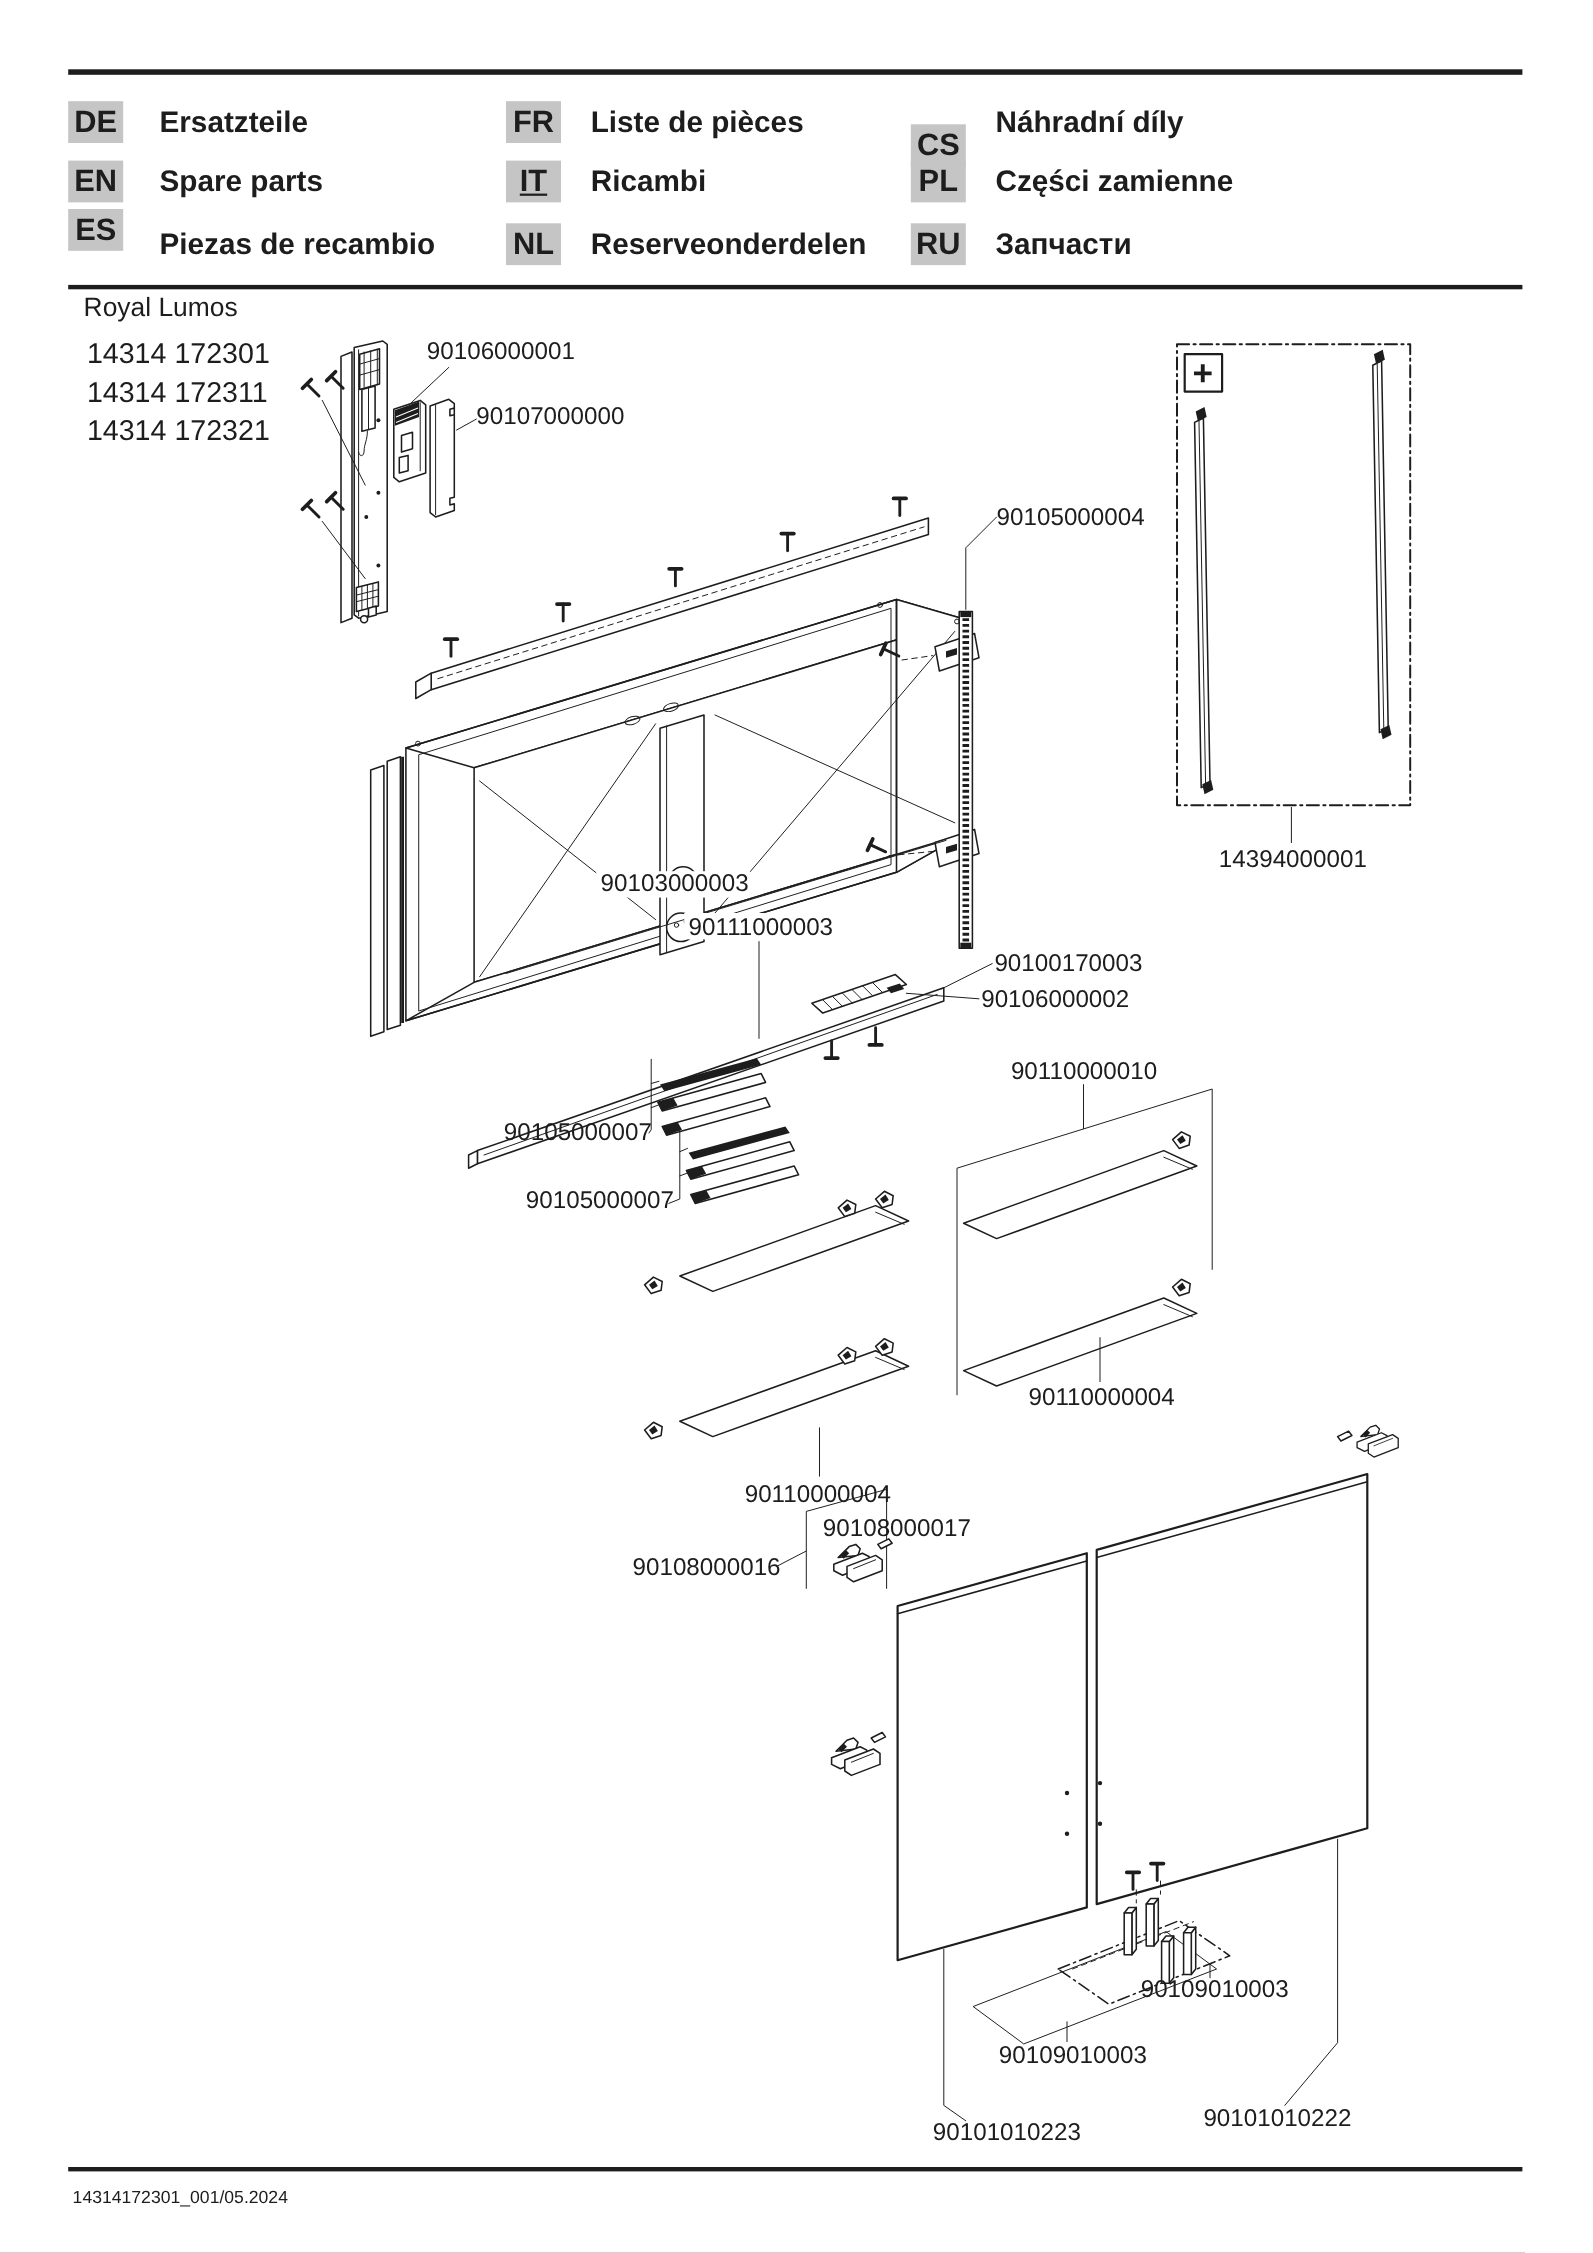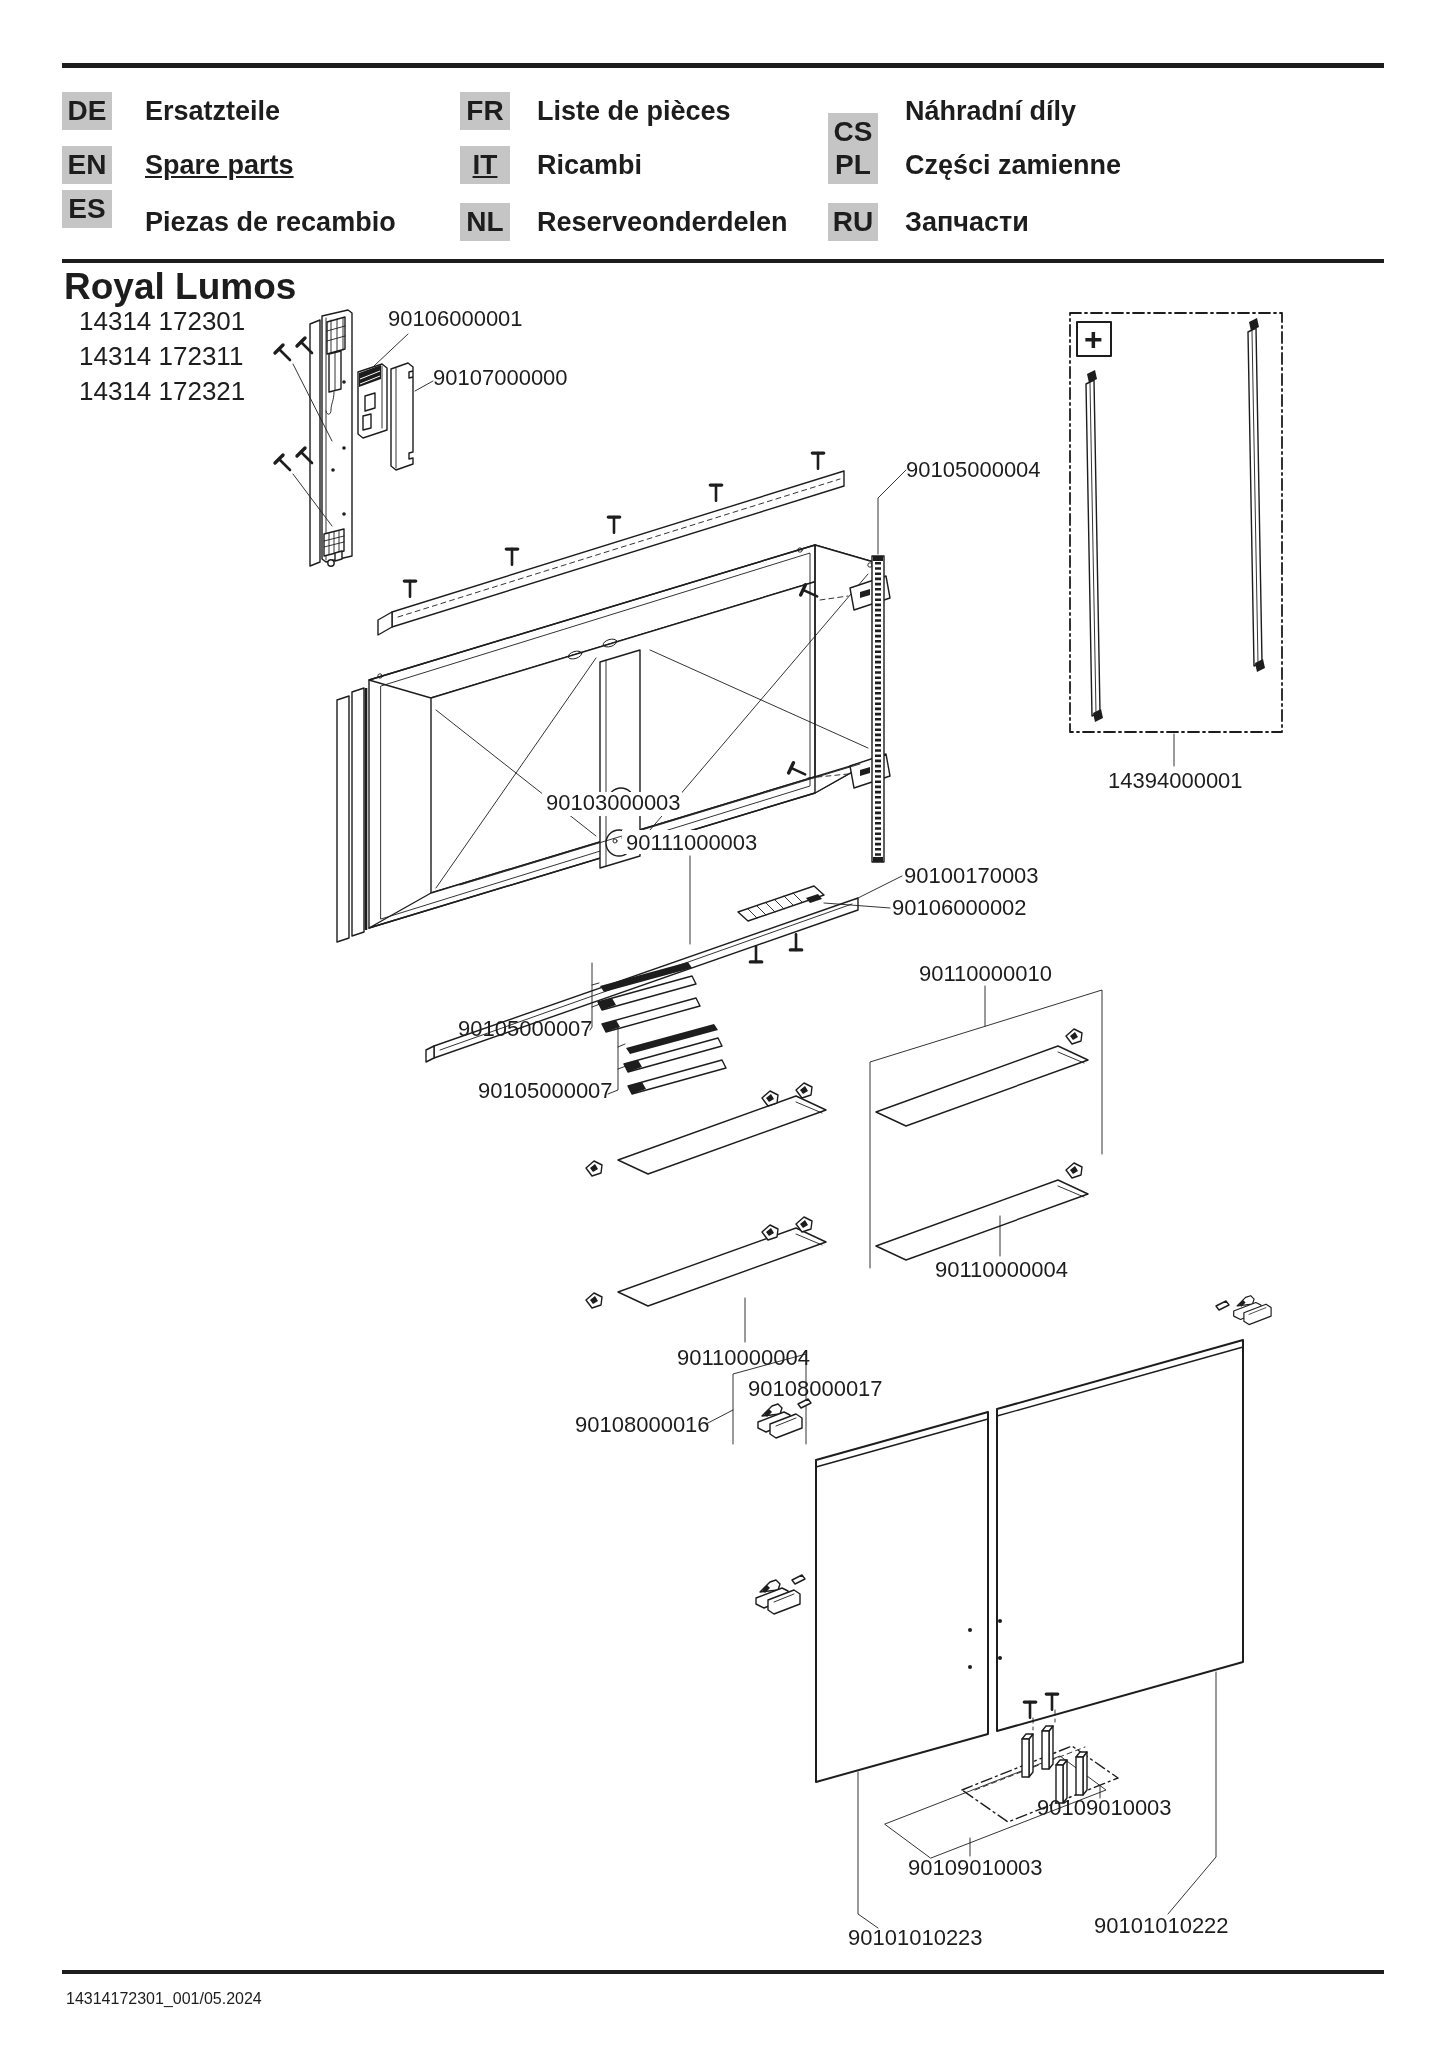--- a/index.html
+++ b/index.html
@@ -3,21 +3,21 @@
 <meta charset="utf-8">
 <style>
   html,body{margin:0;padding:0;background:#888;}
   .page{position:relative;width:1448px;height:2048px;background:#fff;margin:0 auto;
         font-family:"Liberation Sans",sans-serif;color:#1d1d1d;overflow:hidden;}
   .rule{position:absolute;background:#1d1d1d;}
   .badge{position:absolute;width:50px;height:38px;background:#c5c5c5;color:#1d1d1d;
          font-weight:bold;font-size:28px;display:flex;align-items:center;justify-content:center;}
   .langlabel{position:absolute;height:38px;line-height:38px;font-size:27px;font-weight:bold;white-space:nowrap;}
   .brand{position:absolute;left:1158px;top:84px;font-size:62px;font-weight:bold;letter-spacing:-5px;}
-  .ptitle{position:absolute;left:64px;top:266px;font-size:37px;font-weight:bold;}
+  .ptitle{position:absolute;left:76px;top:266px;font-size:24px;font-weight:normal;}
   .model{position:absolute;left:79px;font-size:26px;white-space:nowrap;}
   .footer-text{position:absolute;left:66px;top:1990px;font-size:16px;}
   svg.diagram{position:absolute;left:0;top:0;}
   .ln{stroke:#1d1d1d;stroke-width:1.4;fill:none;stroke-linejoin:round;stroke-linecap:round;}
   .fw{stroke:#1d1d1d;stroke-width:1.4;fill:#fff;stroke-linejoin:round;}
   .fd{fill:#1d1d1d;stroke:none;}
   .th{stroke-width:0.9;}
   .dsh{stroke-dasharray:5 4;}
   .dd{stroke-dasharray:11 4 2 4;}
   .led{stroke:#1d1d1d;stroke-width:6;stroke-dasharray:2.6 2.6;fill:none;}
@@ -29,21 +29,21 @@
 
 <div class="page">
 
   <div class="rule" style="left:62px;top:63px;width:1322px;height:5px;"></div>
   <div class="rule" style="left:62px;top:259px;width:1322px;height:4px;"></div>
 
   <div>
     <div class="badge" style="left:62px;top:92px;">DE</div>
     <div class="langlabel" style="left:145px;top:92px;">Ersatzteile</div>
     <div class="badge" style="left:62px;top:146px;">EN</div>
-    <div class="langlabel" style="left:145px;top:146px;text-decoration:underline;">Spare parts</div>
+    <div class="langlabel" style="left:145px;top:146px;">Spare parts</div>
     <div class="badge" style="left:62px;top:190px;">ES</div>
     <div class="langlabel" style="left:145px;top:203px;">Piezas de recambio</div>
 
     <div class="badge" style="left:460px;top:92px;">FR</div>
     <div class="langlabel" style="left:537px;top:92px;">Liste de pièces</div>
     <div class="badge" style="left:460px;top:146px;text-decoration:underline;">IT</div>
     <div class="langlabel" style="left:537px;top:146px;">Ricambi</div>
     <div class="badge" style="left:460px;top:203px;">NL</div>
     <div class="langlabel" style="left:537px;top:203px;">Reserveonderdelen</div>
 

